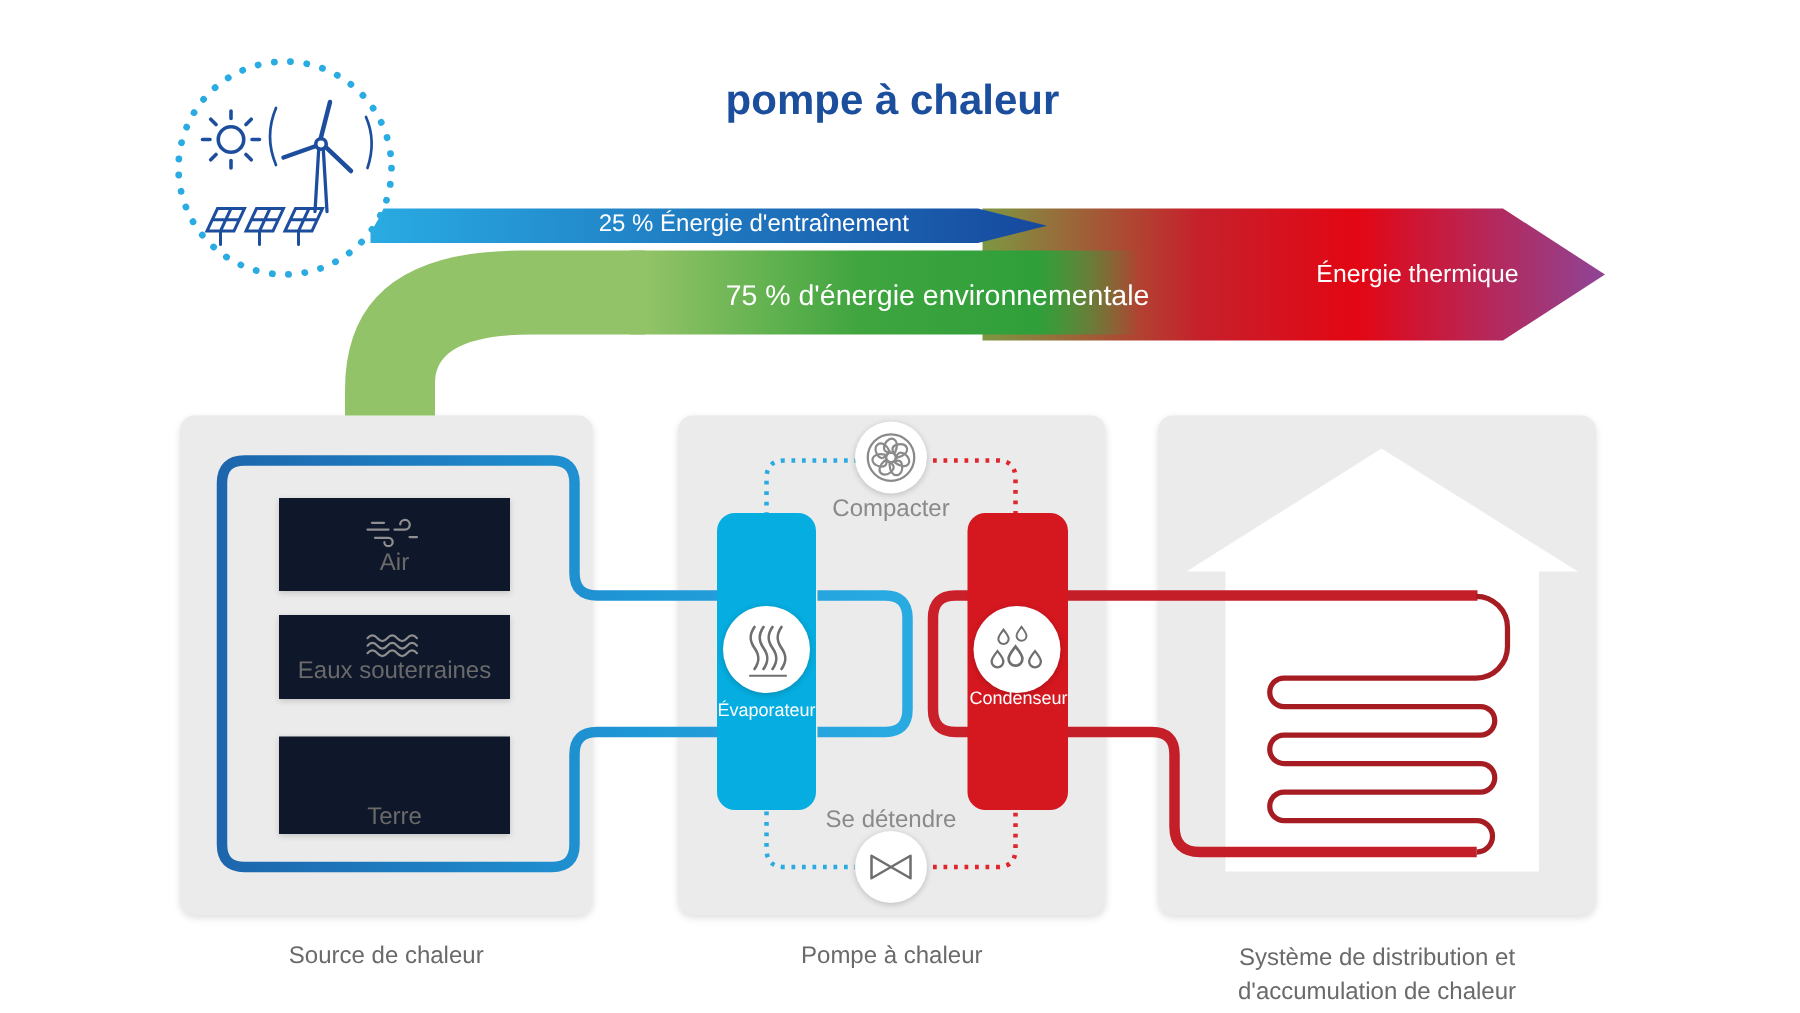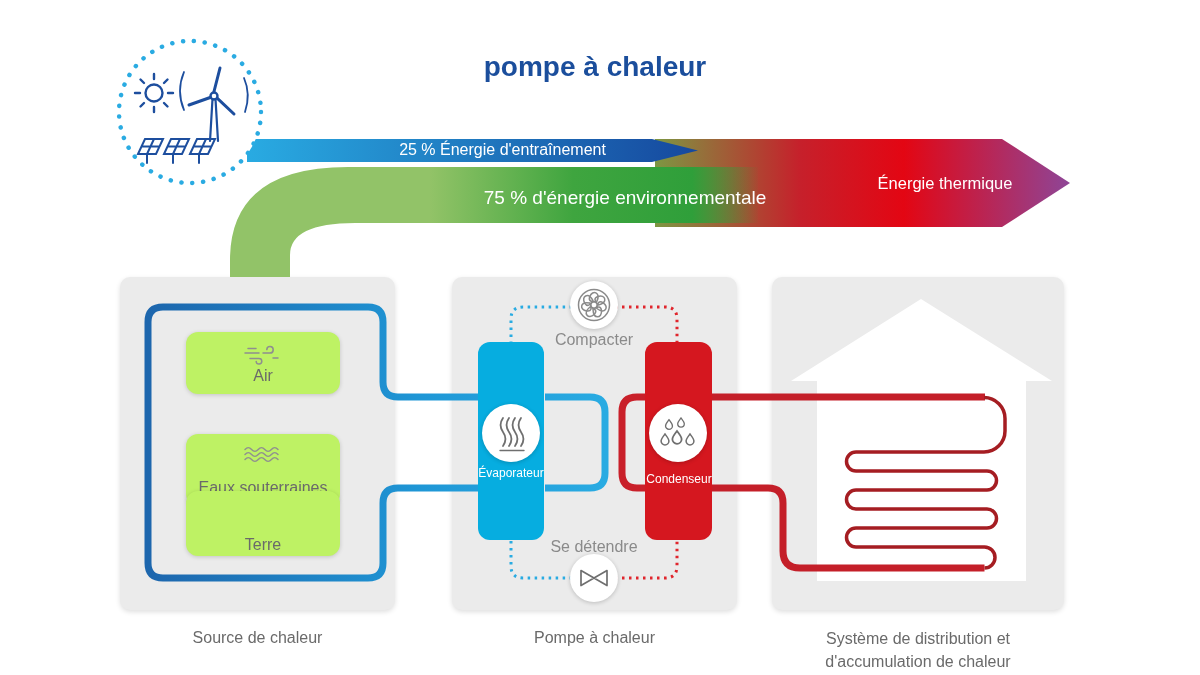--- a/index.html
+++ b/index.html
@@ -26,39 +26,39 @@
   #box-pump{left:452px;top:277px;width:285px;height:333px;}
   #box-dist{left:772px;top:277px;width:292px;height:333px;}
 
   
   .caption{color:#6a6a6a;font-size:16px;text-align:center;z-index:2;}
   #cap-source{left:120px;top:629px;width:275px;}
   #cap-pump{left:452px;top:629px;width:285px;}
   #cap-dist{left:772px;top:627px;width:292px;line-height:23px;}
 
   
-  .card{background:#bef264;border-radius:12px;box-shadow:0 1px 4px rgba(0,0,0,.17);
+  .card{background:#0f172a;border-radius:0;box-shadow:0 1px 4px rgba(0,0,0,.17);
         display:flex;flex-direction:column;align-items:center;justify-content:space-between;
         padding:11px 0 9px 0;box-sizing:border-box;z-index:3;}
   .card-label{color:#6a6a6a;font-size:16px;}
   #card-air{left:186px;top:332px;width:154px;height:62px;}
-  #card-water{left:186px;top:410px;width:154px;height:72px;margin-top:24px;}
+  #card-water{left:186px;top:410px;width:154px;height:56px;}
   #card-ground{left:186px;top:491px;width:154px;height:65px;gap:34px;}
 
   
   #flow-svg,#pipes-svg{left:0;top:0;z-index:2;pointer-events:none;}
   #pipes-svg{z-index:3;}
 
   
   .block{border-radius:12px;z-index:4;}
   #evaporator{left:478px;top:342px;width:66px;height:198px;background:#06ade0;}
   #condenser{left:645px;top:342px;width:67px;height:198px;background:#d5171f;}
   .block-label{color:#fff;font-size:12px;text-align:center;z-index:5;}
   #evap-label{left:469px;top:466px;width:84px;}
-  #cond-label{left:637px;top:472px;width:84px;}
+  #cond-label{left:637px;top:458px;width:84px;}
 
   .icon-circle{background:#fff;border-radius:50%;box-shadow:0 1px 4px rgba(0,0,0,.2);
                display:flex;align-items:center;justify-content:center;z-index:5;}
   #evap-circle{left:482px;top:404px;width:58px;height:58px;}
   #cond-circle{left:649px;top:404px;width:58px;height:58px;}
   #fan-circle{left:570px;top:281px;width:48px;height:48px;}
   #valve-circle{left:570px;top:554px;width:48px;height:48px;}
 
   .process-label{color:#8a8a8a;font-size:16px;text-align:center;z-index:4;}
   #compress-label{left:504px;top:331px;width:180px;}

